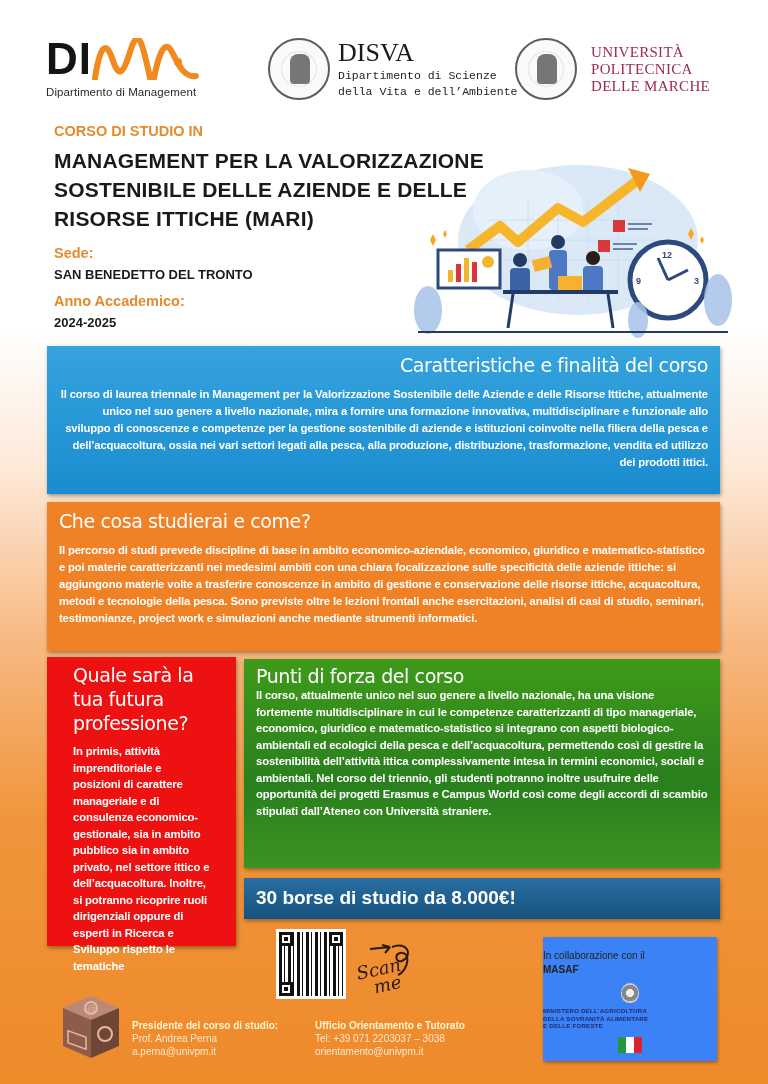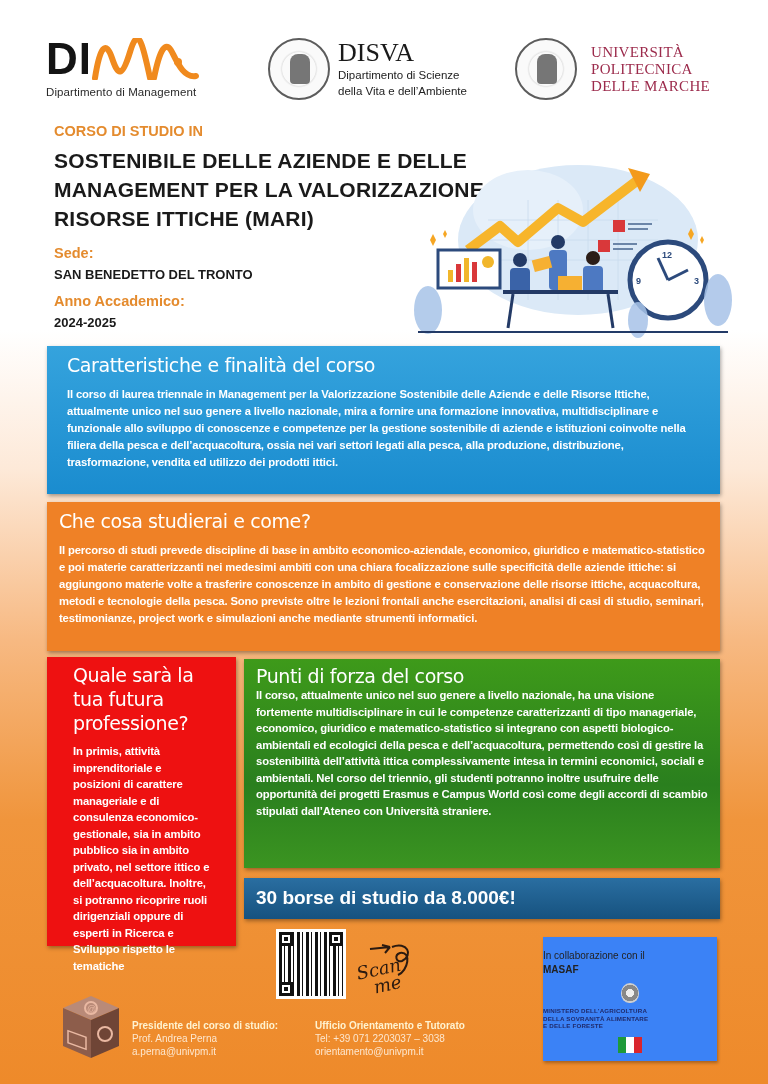--- a/index.html
+++ b/index.html
@@ -16,21 +16,21 @@
   .dima-mark { display: flex; align-items: center; height: 42px; }
   .dima-di { font-size: 44px; font-weight: bold; color: #141414; letter-spacing: 1px; line-height: 42px; }
   .dima-ma { height: 42px; width: 110px; }
   .dima-sub { font-size: 11.5px; color: #2a2a2a; margin-top: 6px; letter-spacing: 0.1px; }
 
   .seal { width: 62px; height: 62px; border-radius: 50%; border: 2px solid #5c5c5c; background: radial-gradient(circle, #fafafa 0 40%, #e6e6e6 42%, #fafafa 46%); position: relative; }
   .seal::after { content: ""; position: absolute; left: 20px; top: 14px; width: 20px; height: 30px; border-radius: 8px 8px 4px 4px; background: #4a4a4a; opacity: 0.75; }
   .disva { left: 268px; top: 38px; display: flex; align-items: center; }
   .disva-text { margin-left: 8px; }
   .disva-title { font-family: "Liberation Serif", serif; font-size: 26px; color: #1a1a1a; line-height: 26px; }
-  .disva-sub { font-family: Liberation Sans, sans-serif; font-size: 11.5px; color: #222; line-height: 13px; margin-top: 3px; }
+  .disva-sub { font-family: Liberation Mono, monospace; font-size: 11.5px; color: #222; line-height: 13px; margin-top: 3px; }
 
   .univpm { left: 515px; top: 38px; display: flex; align-items: center; }
   .univpm-text { margin-left: 14px; font-family: "Liberation Serif", serif; color: #9c2b4c; font-size: 15px; line-height: 17px; letter-spacing: 0.3px; }
 
   
   .course-pre { left: 54px; top: 123px; color: #e48b2e; font-weight: bold; font-size: 14.5px; }
   .course-title { left: 54px; top: 146px; width: 460px; color: #1a1a1a; font-weight: bold; font-size: 21px; line-height: 29px; letter-spacing: 0.2px; }
   .lbl { color: #e48b2e; font-weight: bold; font-size: 14.5px; text-align: center; }
   .val { color: #1a1a1a; font-weight: bold; font-size: 13px; }
   .sede-lbl { left: 54px; top: 245px; }
@@ -39,21 +39,21 @@
   .anno-val { left: 54px; top: 315px; }
 
   
   .illus { left: 408px; top: 150px; width: 330px; height: 190px; }
 
   
   .box { position: absolute; color: #fff; box-shadow: 1px 2px 4px rgba(0,0,0,0.35); }
   .box h2 { font-weight: normal; font-family: "DejaVu Sans", sans-serif; letter-spacing: -0.4px; }
   .box p { font-weight: bold; font-size: 11.3px; line-height: 17px; letter-spacing: -0.15px; }
 
-  .box-blue { left: 47px; top: 346px; width: 673px; height: 148px; background: linear-gradient(to bottom, #35a3dd, #1a8ccf); padding: 8px 20px; }
+  .box-blue { left: 47px; top: 346px; width: 673px; height: 148px; background: linear-gradient(to bottom, #35a3dd, #1a8ccf); padding: 8px 12px; text-align: right; }
   .box-blue h2 { font-size: 19px; margin-bottom: 10px; }
 
   .box-orange { left: 47px; top: 502px; width: 673px; height: 149px; background: #ef8126; padding: 8px 12px; }
   .box-orange h2 { font-size: 19px; margin-bottom: 10px; }
 
   .box-red { left: 47px; top: 657px; width: 189px; height: 289px; background: #ee1111; padding: 6px 26px; }
   .box-red h2 { font-size: 19px; line-height: 24px; margin-bottom: 8px; }
   .box-red p { font-size: 11.3px; line-height: 16.5px; }
 
   .box-green { left: 244px; top: 659px; width: 476px; height: 209px; background: linear-gradient(to bottom, #3e9a1a, #2a7f1e 60%, #3b9421); padding: 6px 12px; }
@@ -119,22 +119,22 @@
   <div class="seal"></div>
   <div class="univpm-text">
     <div>UNIVERSITÀ</div>
     <div>POLITECNICA</div>
     <div>DELLE MARCHE</div>
   </div>
 </div>
 
 <div class="abs course-pre">CORSO DI STUDIO IN</div>
 <div class="abs course-title">
+  <div>MANAGEMENT PER LA VALORIZZAZIONE</div>
   <div>SOSTENIBILE DELLE AZIENDE E DELLE</div>
-  <div>MANAGEMENT PER LA VALORIZZAZIONE</div>
   <div>RISORSE ITTICHE (MARI)</div>
 </div>
 <div class="abs lbl sede-lbl">Sede:</div>
 <div class="abs val sede-val">SAN BENEDETTO DEL TRONTO</div>
 <div class="abs lbl anno-lbl">Anno Accademico:</div>
 <div class="abs val anno-val">2024-2025</div>
 
 <svg class="abs illus" viewBox="0 0 330 190">
   <ellipse cx="170" cy="90" rx="120" ry="75" fill="#dbe9f7"></ellipse>
   <ellipse cx="120" cy="60" rx="55" ry="40" fill="#e6f0fa"></ellipse>

